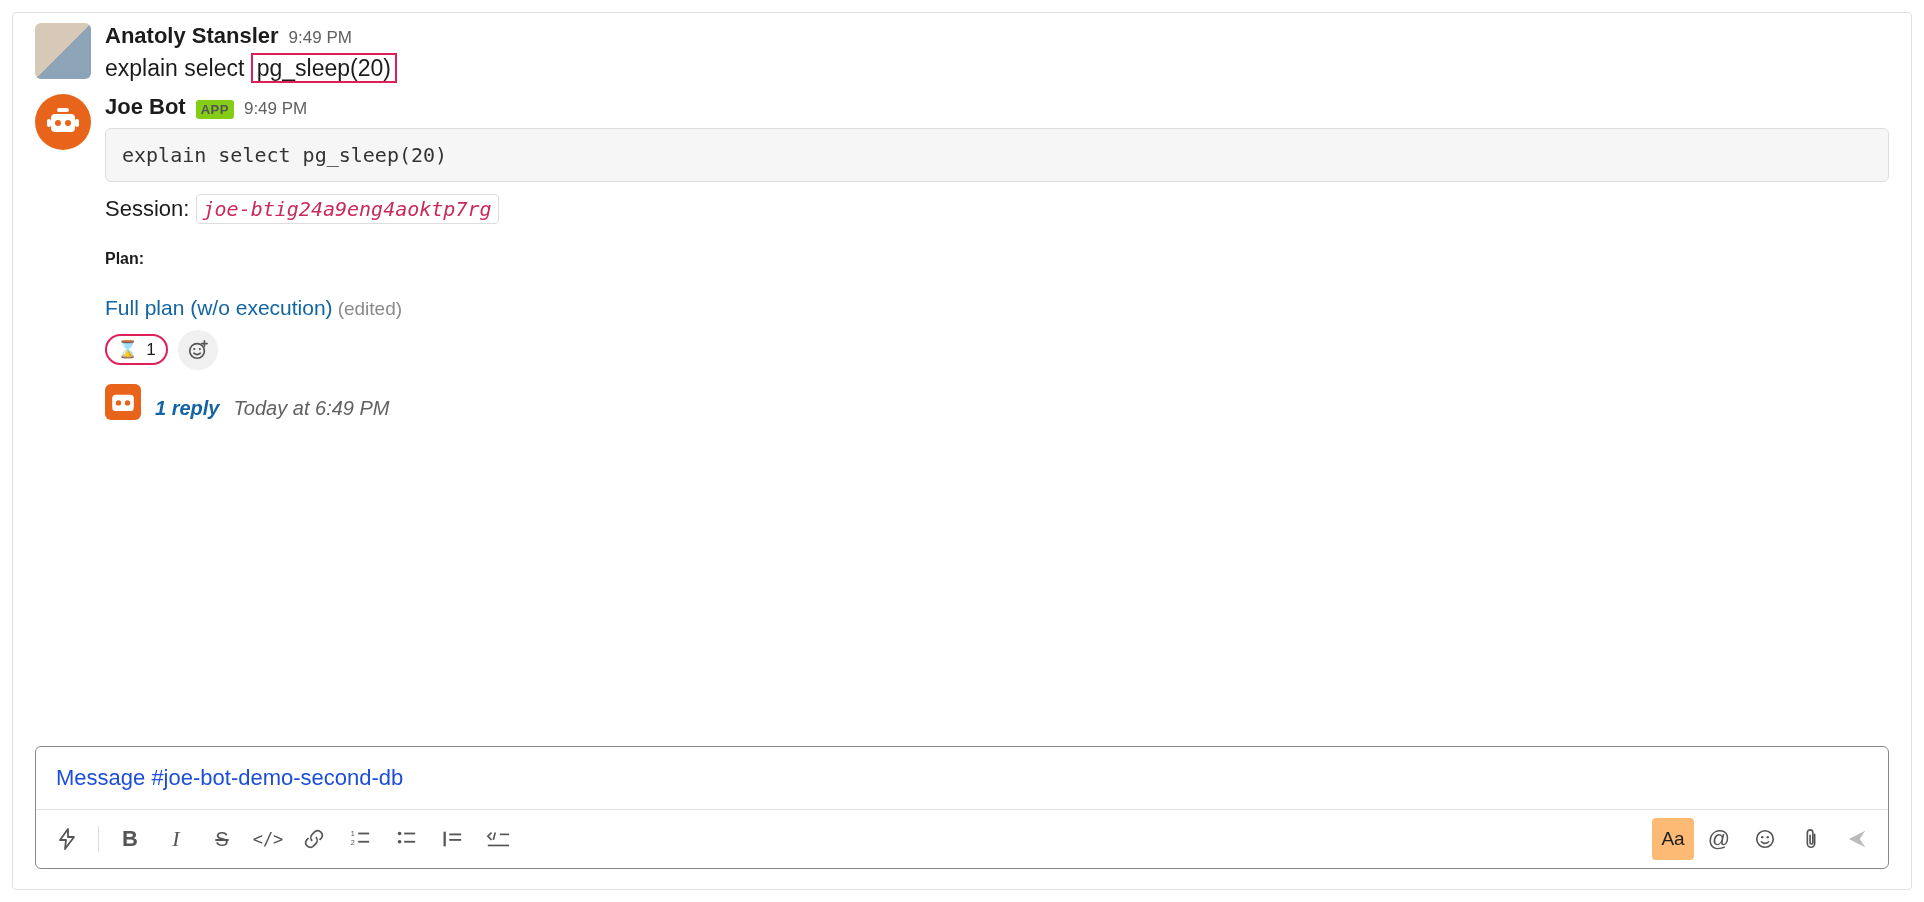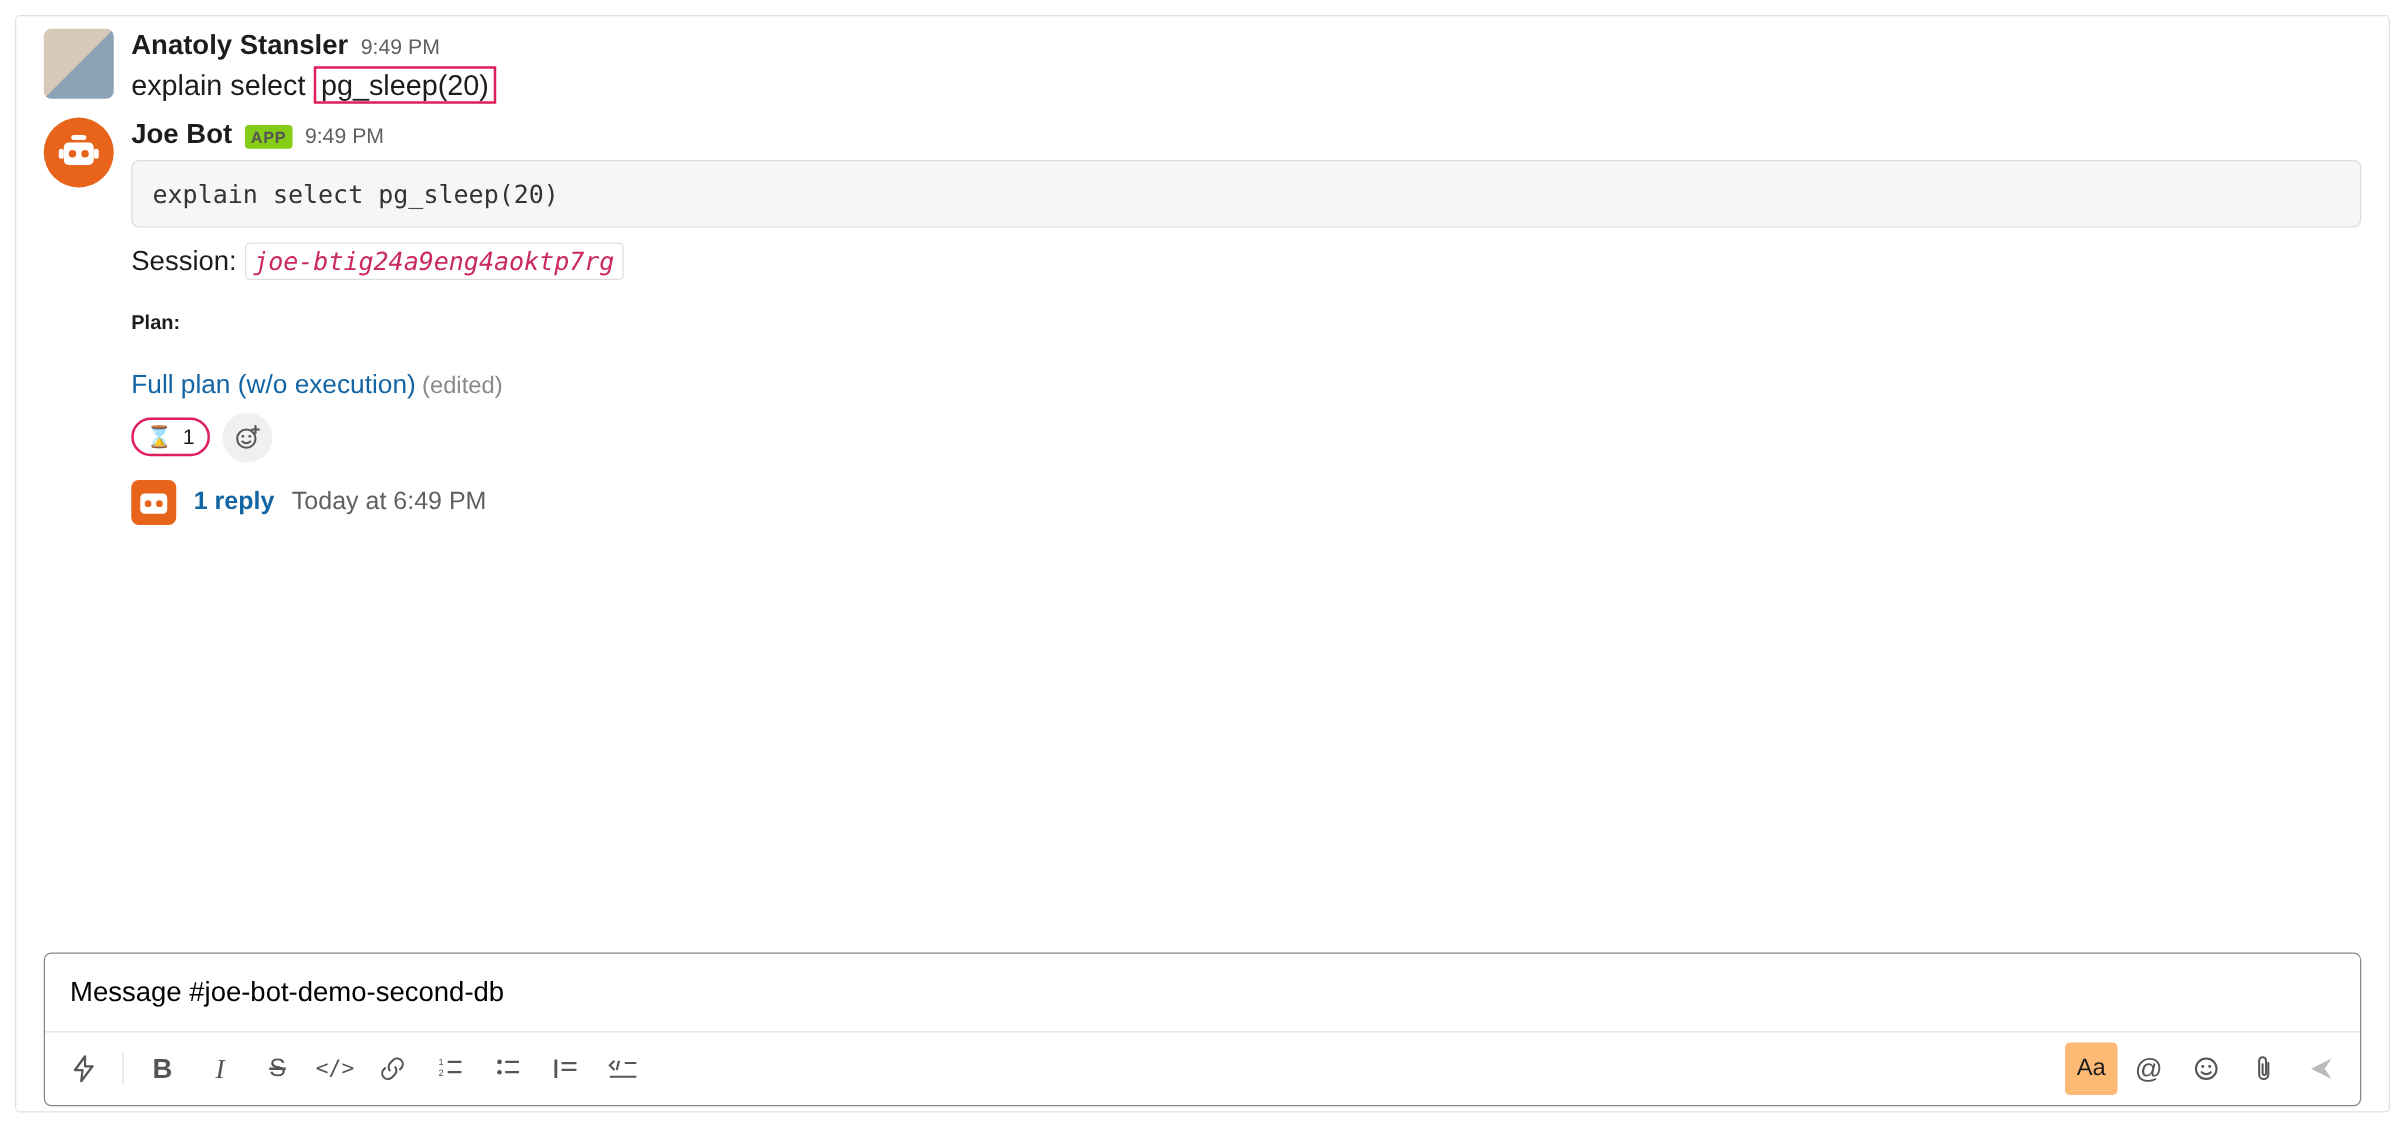--- a/index.html
+++ b/index.html
@@ -10,21 +10,21 @@
   width: 1924px;
   height: 902px;
   padding: 12px;
   font-size: 18px;
 }
 .container {
   border: 1px solid #e0e0e0;
   border-radius: 4px;
   width: 100%;
   height: 100%;
-  padding: 10px 22px 4px 22px;
+  padding: 10px 22px 20px 22px;
   display: flex;
   flex-direction: column;
 }
 .messages { flex: 1; }
 .msg { display: flex; gap: 14px; margin-bottom: 8px; }
 .avatar {
   width: 56px; height: 56px; border-radius: 6px; background: #ccc; flex-shrink: 0;
   background-size: cover; background-position: center;
 }
 .avatar-user { background: linear-gradient(135deg,#d8c8b8 50%,#8da4b8 50%); }
@@ -62,29 +62,29 @@
 .reactions { display: flex; align-items: center; gap: 10px; margin: 10px 0 14px; }
 .reaction-pill {
   border: 1px solid #ccc; border-radius: 16px; background: #fff;
   padding: 3px 10px; display:flex; align-items:center; gap:8px; font-size:17px;
 }
 .circled-red { border: 2.5px solid #e01e5a; border-radius: 18px; }
 .add-reaction {
   width: 40px; height: 40px; border-radius: 50%; background:#f0f0f0;
   display:flex;align-items:center;justify-content:center; color:#555;
 }
-.thread-line { display:flex; align-items:center; gap: 14px; font-size: 20px; margin-bottom: 30px;}
+.thread-line { display:flex; align-items:flex-end; gap: 14px; font-size: 20px; margin-bottom: 30px; font-style: italic;}
 .thread-line .avatar-bot { width: 36px; height: 36px; border-radius: 6px; }
 .thread-link { color:#1264a3; font-weight:700; }
 .thread-time { color:#616061; }
 .composer {
   border: 1.5px solid #888; border-radius: 6px; display:flex; flex-direction: column;
 }
 .composer-input {
-  padding: 18px 20px; font-size: 22px; color:#000000;
+  padding: 18px 20px; font-size: 22px; color:#1d4ed8;
 }
 .composer-toolbar {
   border-top: 1px solid #e0e0e0; padding: 8px 10px; display:flex; align-items:center;
 }
 .tb-group { display:flex; align-items:center; gap: 4px; }
 .tb-btn {
   width: 42px; height: 42px; border-radius:4px; display:flex;
   align-items:center; justify-content:center; color:#555; cursor:pointer;
   font-size: 20px;
 }

